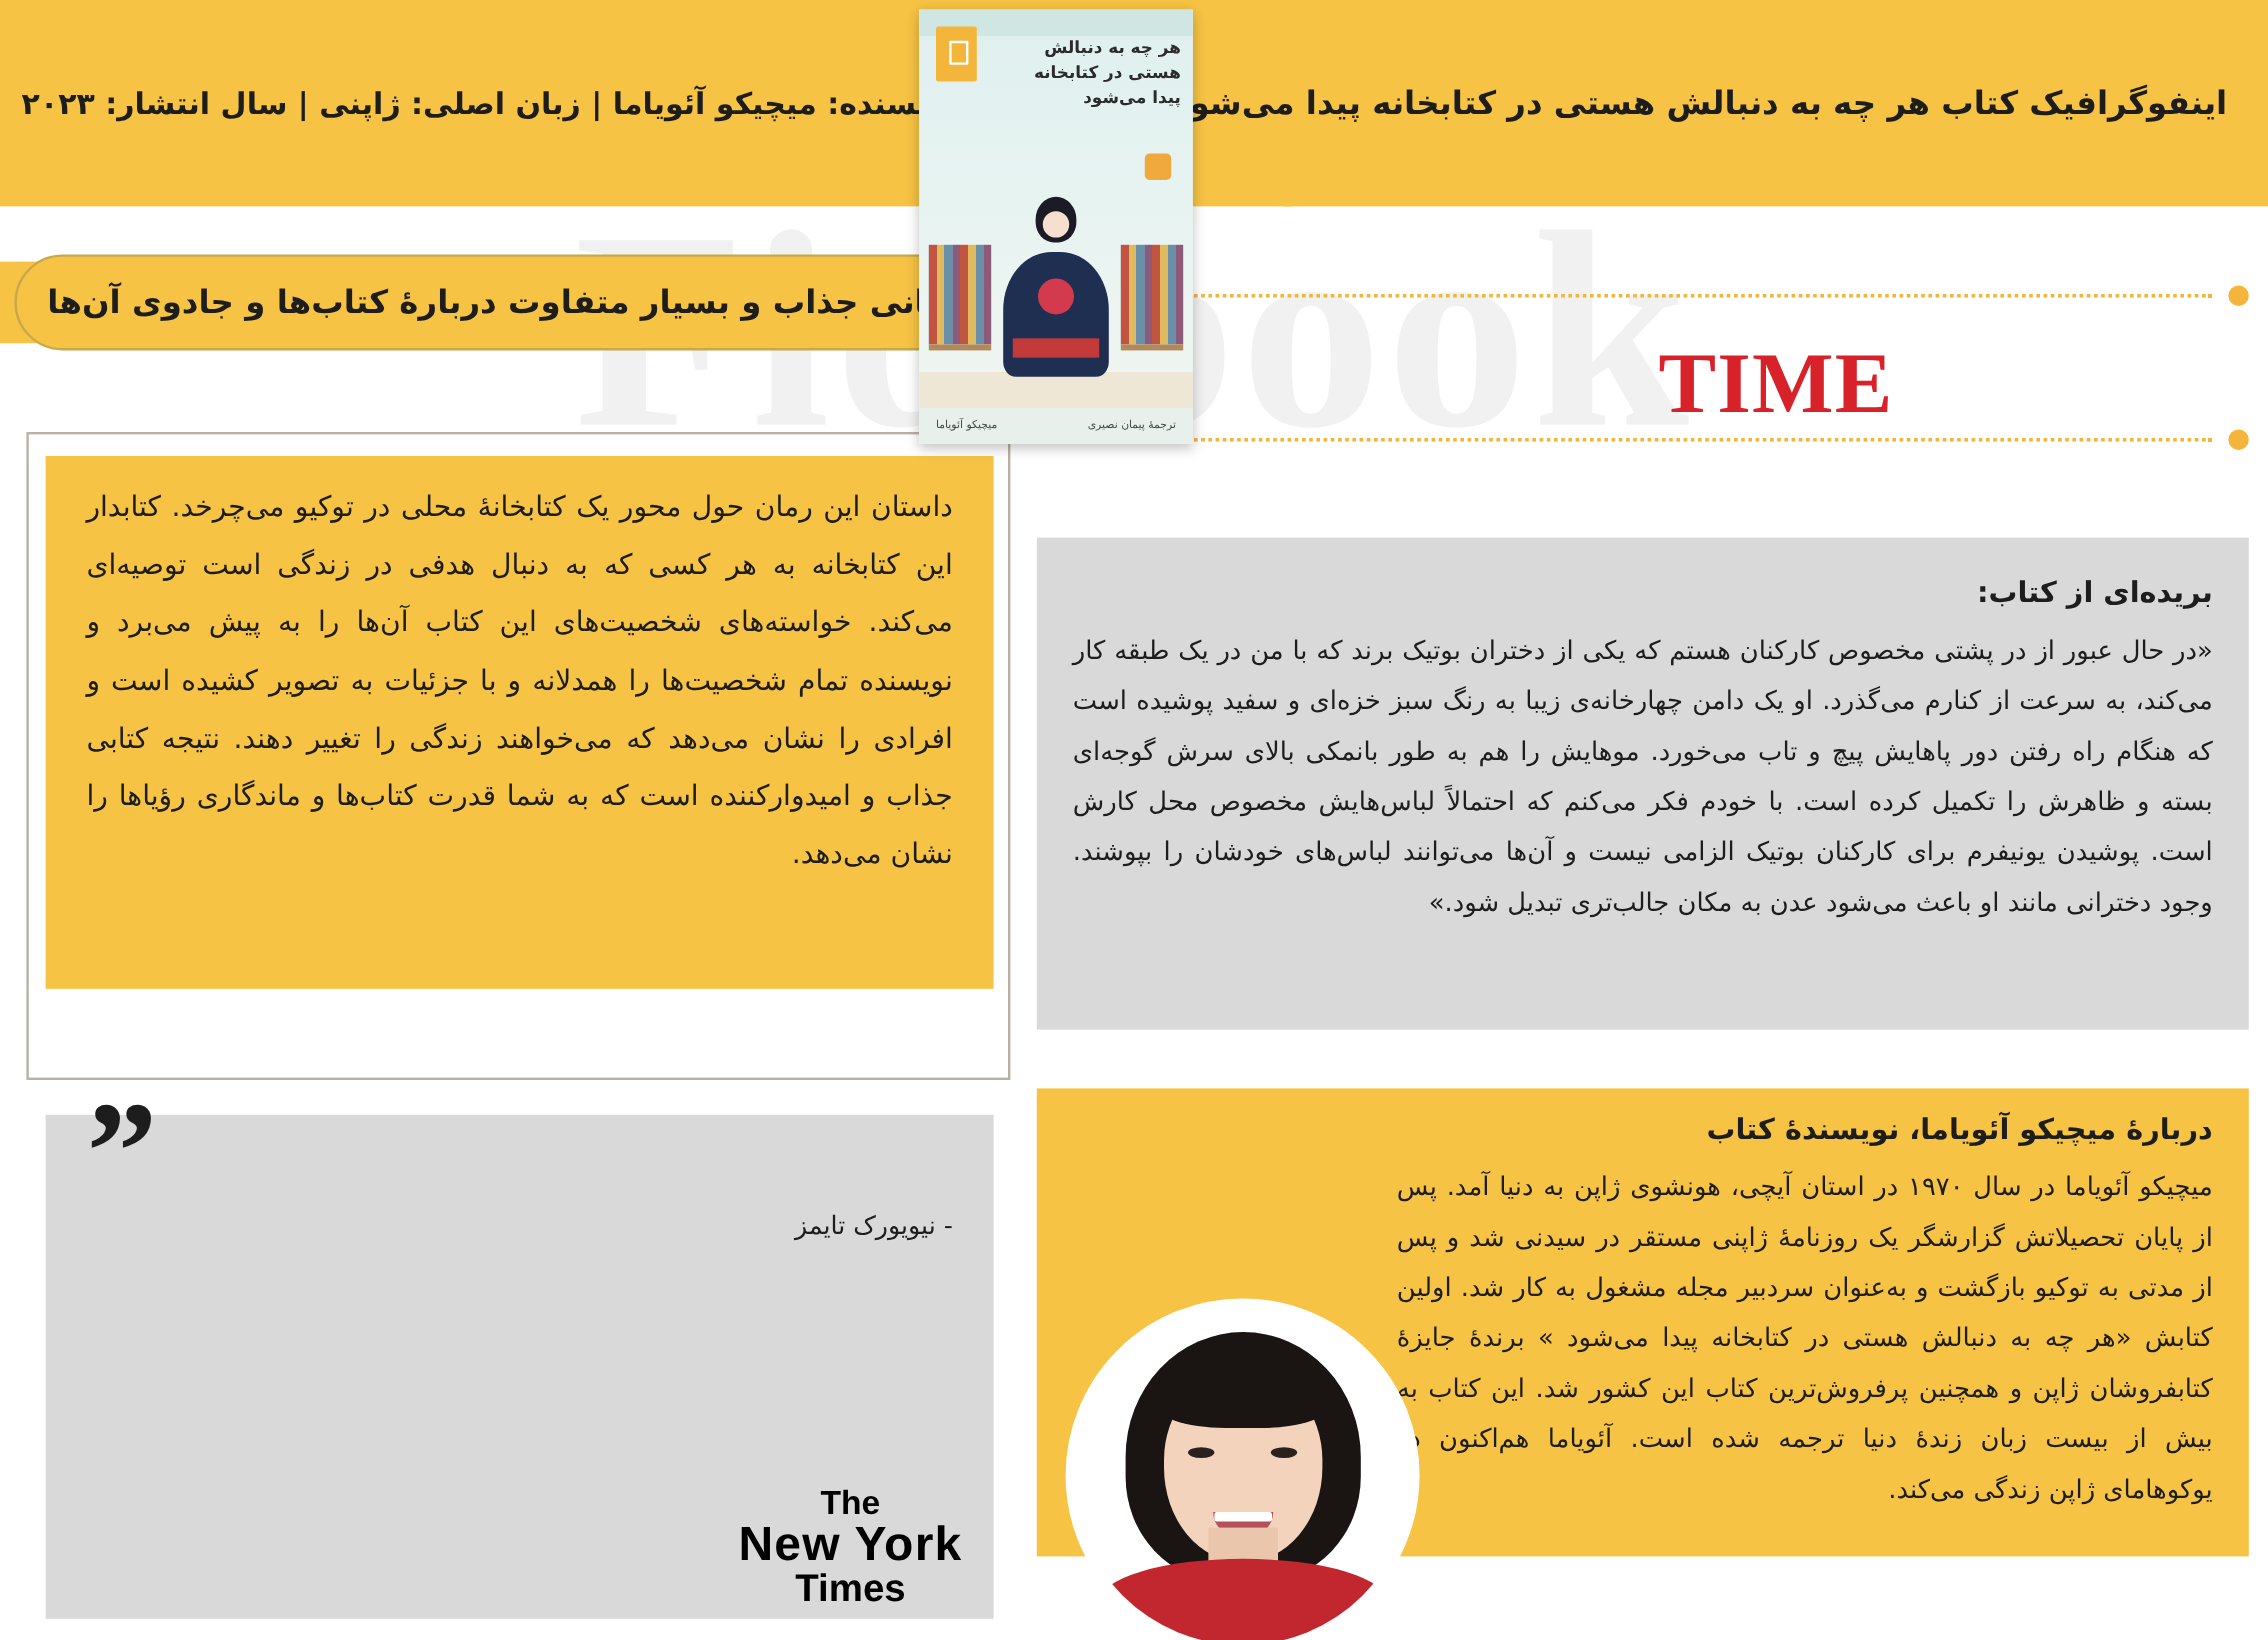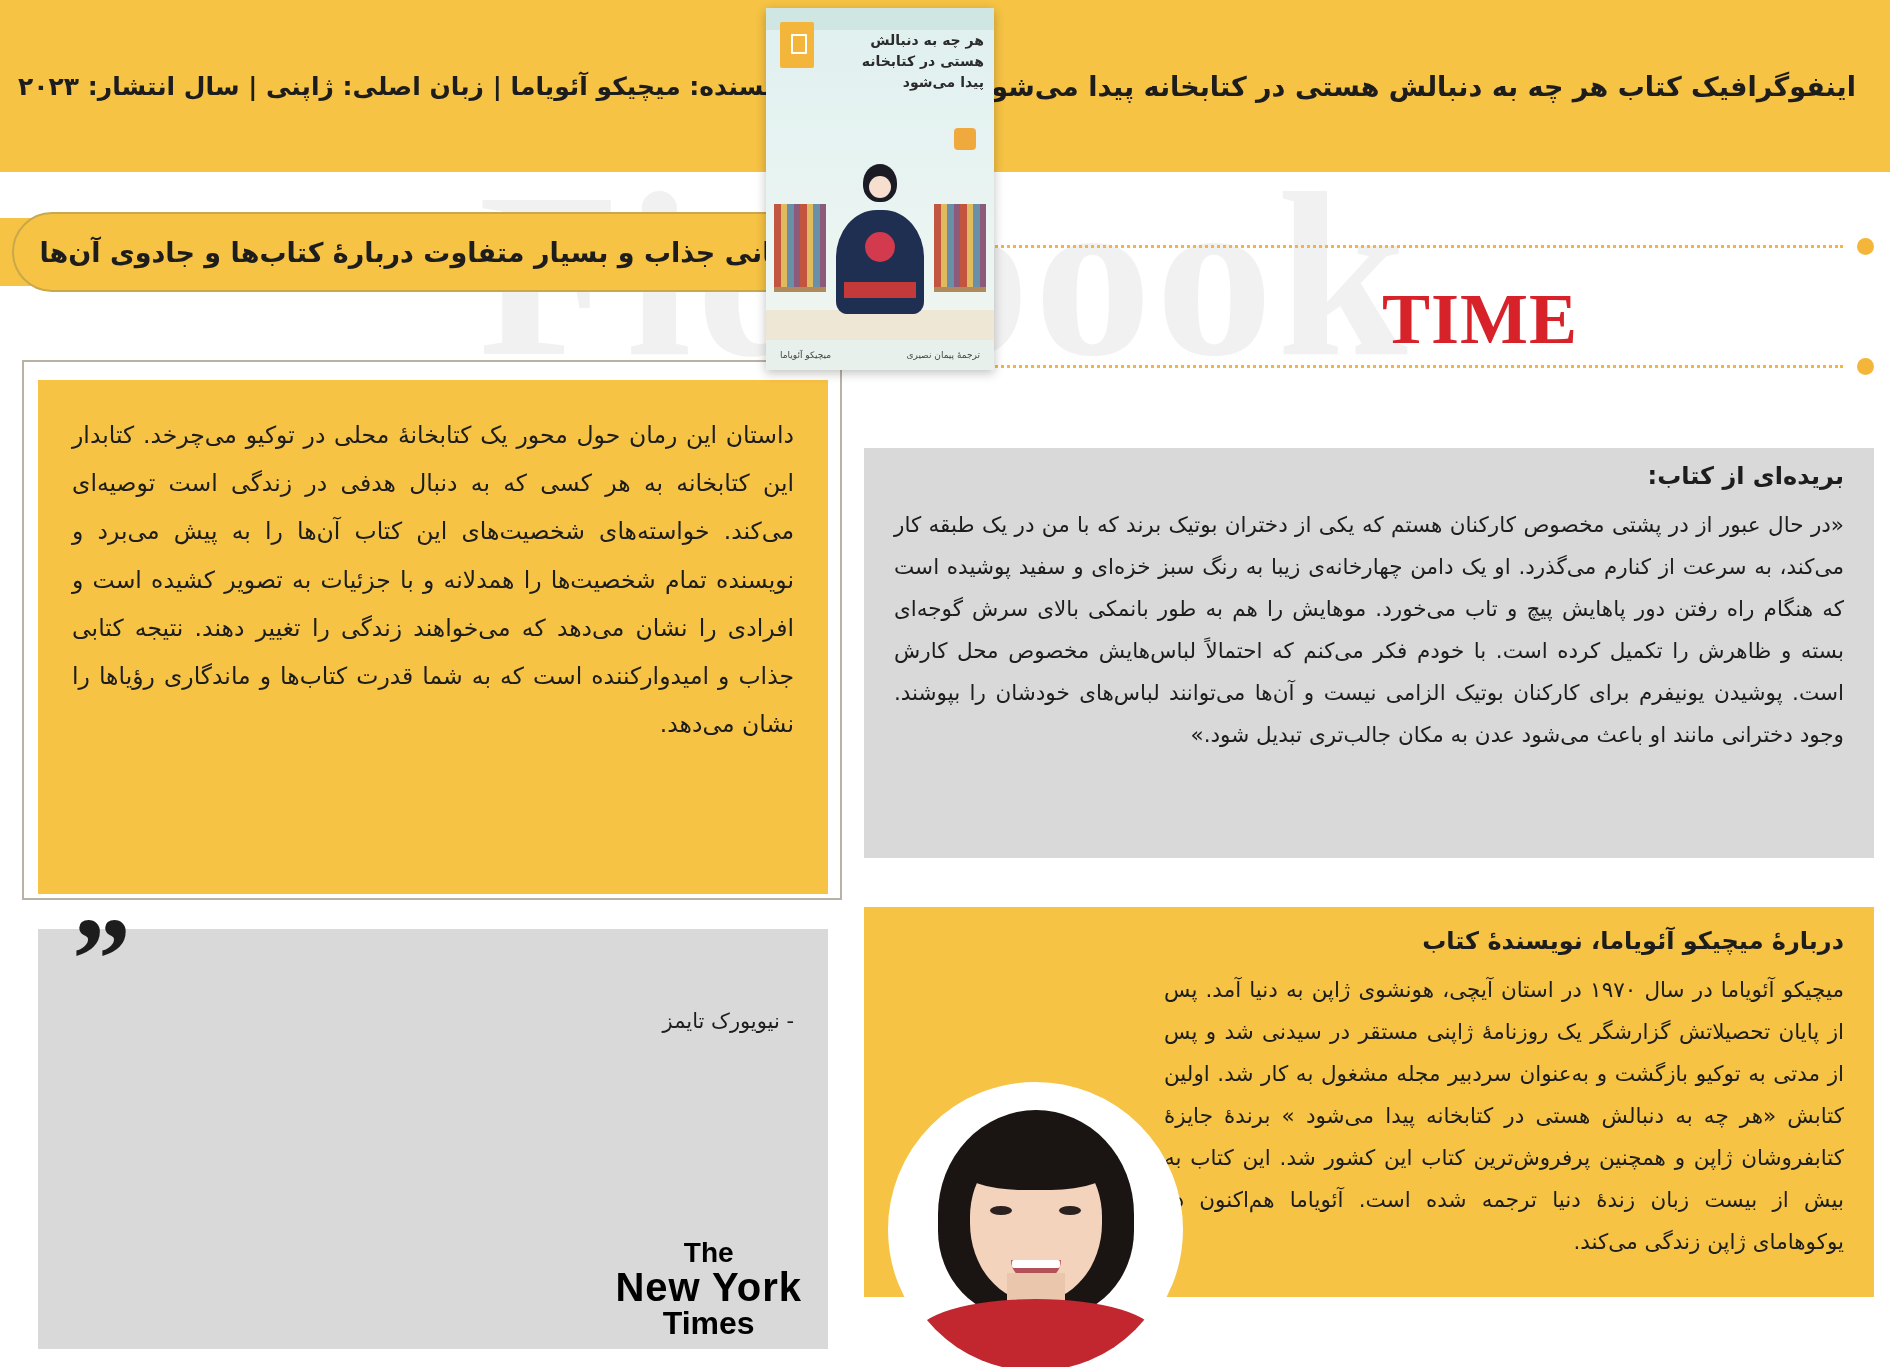--- a/index.html
+++ b/index.html
@@ -138,23 +138,23 @@
   .summary-frame {
     position: absolute;
     top: 360px; left: 22px;
     width: 820px; height: 540px;
     border: 2px solid #b9b2a4;
     z-index: 3;
   }
   .summary-card {
     position: absolute;
     top: 380px; left: 38px;
-    width: 790px; height: 514px;
-    background: #f6c344;
-    padding: 31px 34px;
+    width: 790px; height: 444px;
+    background: #f6c344;
+    padding: 18px 34px;
     z-index: 4;
   }
   .summary-card p {
     margin: 0;
     font-size: 23.5px;
     line-height: 2.05;
     color: #1d1d1d;
     text-align: justify;
   }
 
@@ -218,21 +218,21 @@
     letter-spacing: 1px;
     z-index: 5;
     direction: ltr;
   }
 
   .excerpt-card {
     position: absolute;
     top: 448px; right: 16px;
     width: 1010px; height: 410px;
     background: #d9d9d9;
-    padding: 14px 30px;
+    padding: 32px 30px;
     z-index: 4;
   }
   .excerpt-card h3 { margin: 0 0 14px 0; font-size: 24px; color: #1d1d1d; }
   .excerpt-card p { margin: 0; font-size: 21.5px; line-height: 1.95; color: #1d1d1d; text-align: justify; }
 
   .author-card {
     position: absolute;
     bottom: 70px; right: 16px;
     width: 1010px; height: 390px;
     background: #f6c344;

